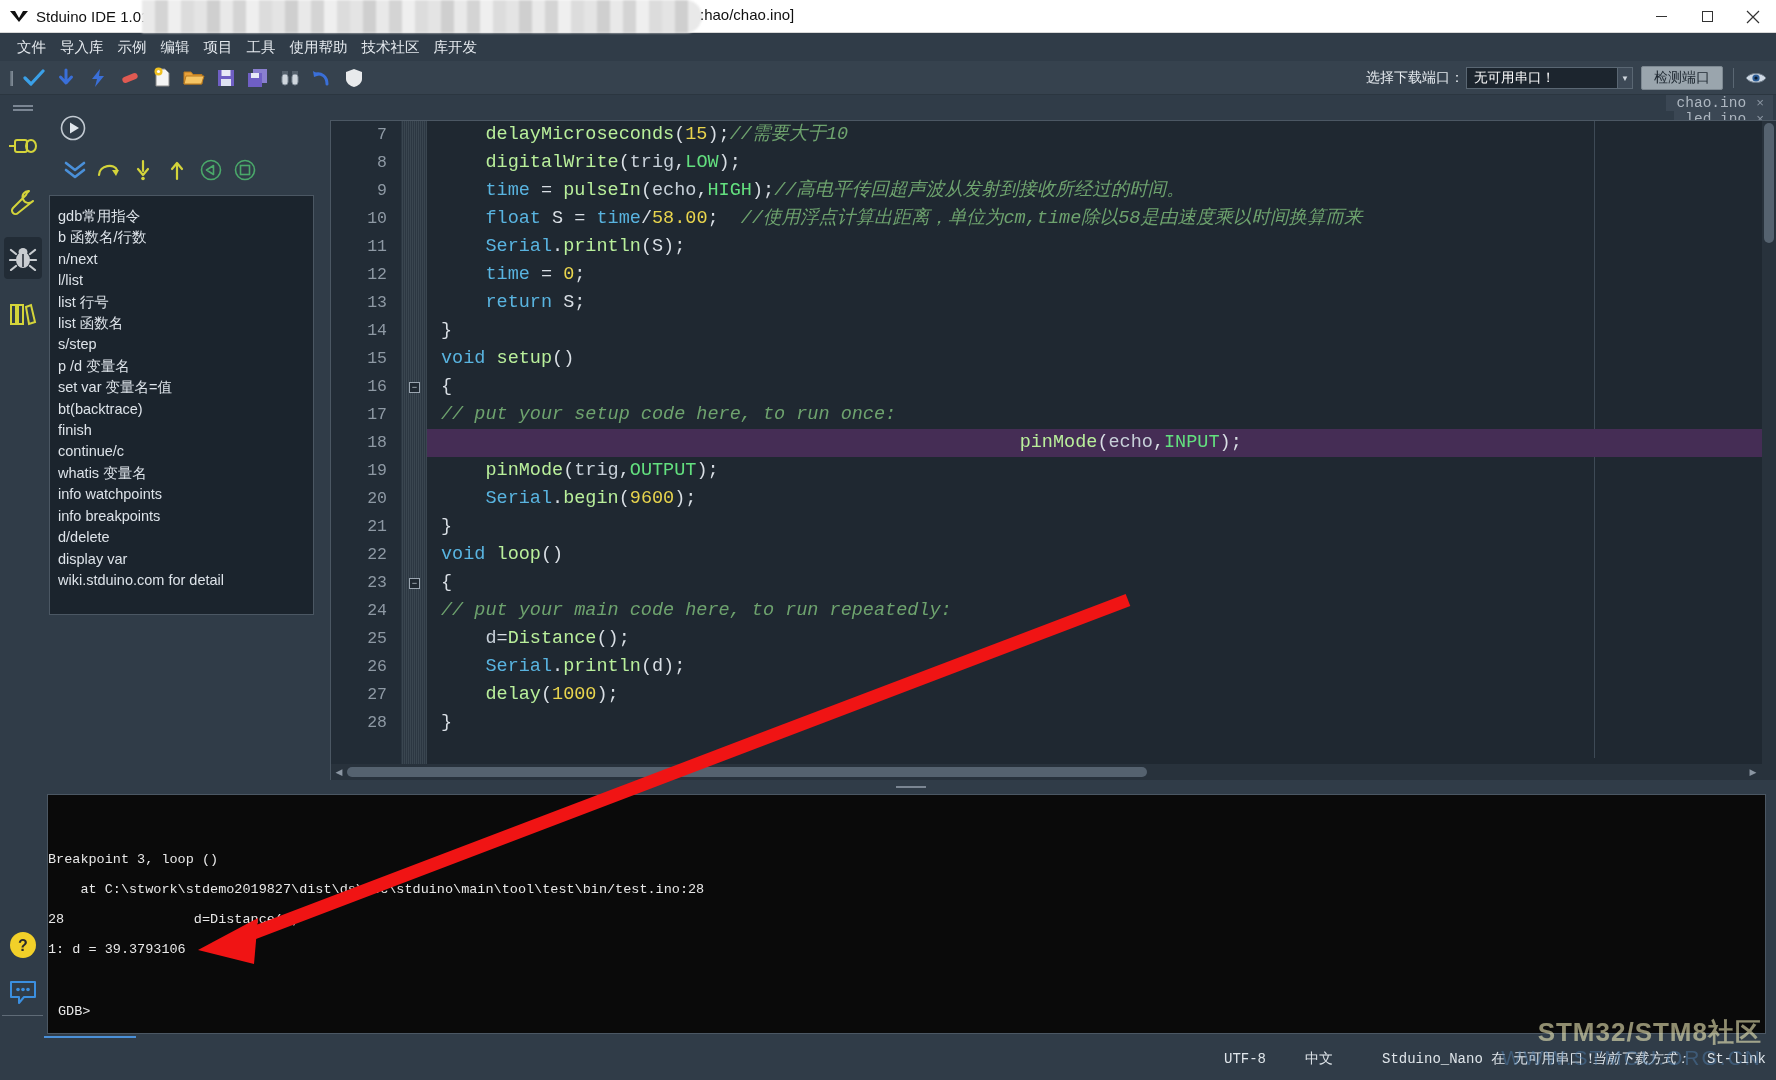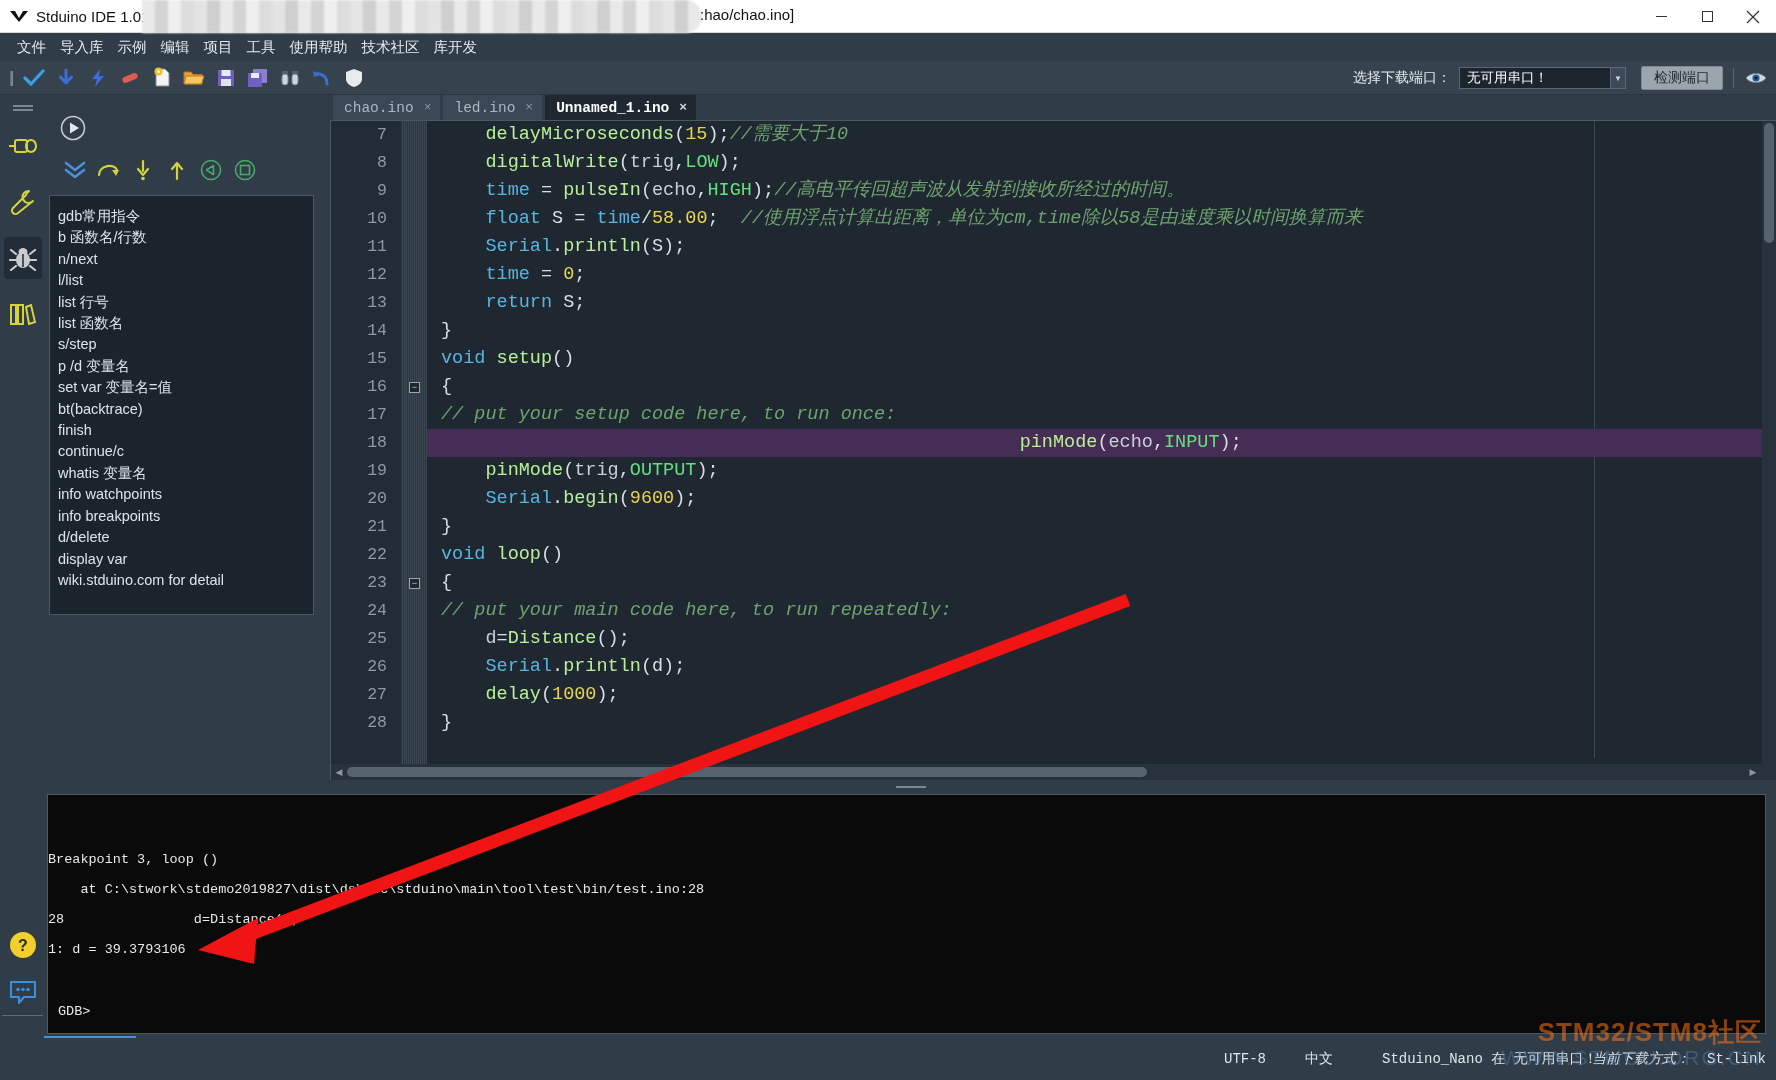--- a/index.html
+++ b/index.html
@@ -39,29 +39,29 @@
   .menubar { height: 28px; background: #303c48; display: flex; align-items: center; padding-left: 10px; gap: 0px; }
   .menu-item { font-size: 14.5px; color: #e4e9ee; padding: 2px 7px; cursor: default; }
 
   
   .toolbar { height: 34px; background: #36424e; display: flex; align-items: center;
              padding-left: 6px; position: relative; border-bottom: 1px solid #2b3640; }
   .tbgrip { color:#7f8b96; font-size: 16px; letter-spacing:-3px; margin: 0 7px 0 3px; }
   .tbicon { width: 32px; height: 30px; display:flex; align-items:center; justify-content:center; cursor:default; }
 
   .port-area { position:absolute; right: 8px; top:0; height:34px; display:flex; align-items:center; gap:0px; }
-  .port-label { font-size:14px; color:#e4e9ee; margin-right:8px; }
+  .port-label { font-size:14px; color:#e4e9ee; margin-right:2px; }
   .port-select {
     width:152px; height:22px; background:#1c252e; border:1px solid #5a6773;
     color:#ffffff; font-size:13.5px; display:flex; align-items:center; padding-left:7px;
   }
   .port-arrow { width:15px; height:22px; background:#3d4956; border:1px solid #5a6773; border-left:none;
                 display:flex; align-items:center; justify-content:center; color:#cfd6dd; font-size:8px;}
   .detect-btn {
-    margin-left:15px; height:24px; padding:0 12px; background:#9aa5ad; color:#1d2730;
+    margin-left:8px; height:24px; padding:0 12px; background:#9aa5ad; color:#1d2730;
     font-size:14px; display:flex; align-items:center; border:1px solid #7d8891; border-radius:2px;
   }
   .tb-vsep { width:1px; height:20px; background:#5a6773; margin:0 10px; }
   .eye-icon { width:24px; height:20px; display:flex; align-items:center; justify-content:center; }
 
   
   .rail {
     position:absolute; left:0; top:95px; width:45px; bottom:52px; background:#303c48;
     display:flex; flex-direction:column; align-items:center; padding-top:10px;
   }
@@ -77,21 +77,21 @@
 
   .gdb-box {
     position:absolute; left:49px; top:195px; width:265px; height:420px;
     background:#1b242d; border:1px solid #4b5763;
     padding:10px 16px 0 8px; overflow:hidden;
   }
   .gdb-line { font-size:14.5px; color:#dde3e9; line-height:21.4px; white-space:nowrap; }
 
   
   .editor-wrap { position:absolute; left:330px; top:95px; right:0px; height:685px; }
-  .tabstrip { height:25px; display:flex; align-items:flex-end; padding-left:3px; background:#303c48; }
+  .tabstrip { height:25px; display:flex; align-items:flex-end; padding-left:3px; background:#303c48;flex-direction:column; }
   .tab {
     height:25px; display:flex; align-items:center; gap:10px; padding:0 9px 0 11px;
     background:#3b4754; color:#adb6c0; font-size:14.5px;
     font-family:"Liberation Mono", monospace; margin-right:3px;
   }
   .tab.active { background:#1f2831; color:#ffffff; font-weight:bold; }
   .tab .x { font-size:13px; color:#8b96a2; }
   .tab.active .x { color:#cfd6dd; }
 
   .editor {
@@ -141,21 +141,21 @@
 
   .gdb-tag { position:absolute; left:48px; top:1038px; font-size:11px; color:#8b96a2;
              font-family:"Liberation Mono", monospace; }
   .gdb-underline { position:absolute; left:44px; top:1036px; width:92px; height:2px; background:#4a90d9; }
 
   
   .statusbar { position:absolute; left:0; right:0; bottom:0; height:42px; background:#303c48;
                display:flex; align-items:center;padding-left:36px; }
   .st-item { font-family:"Liberation Mono", monospace; font-size:14px; color:#dfe5ea; }
   .watermark { position:absolute; right:14px; bottom:10px; text-align:right; pointer-events:none; }
-  .wm1 { font-size:26px; color:#f97316; opacity:.55; font-weight:bold; letter-spacing:1px; }
+  .wm1 { font-size:26px; color:#fef9c3; opacity:.55; font-weight:bold; letter-spacing:1px; }
   .wm2 { font-size:21px; color:#4f80b0; opacity:.45; letter-spacing:2px; margin-top:-4px;}
 
   
   .arrow-svg { position:absolute; left:0; top:0; width:1776px; height:1080px; pointer-events:none; }
 </style>
 </head>
 <body>
 
 <div class="app">
 

